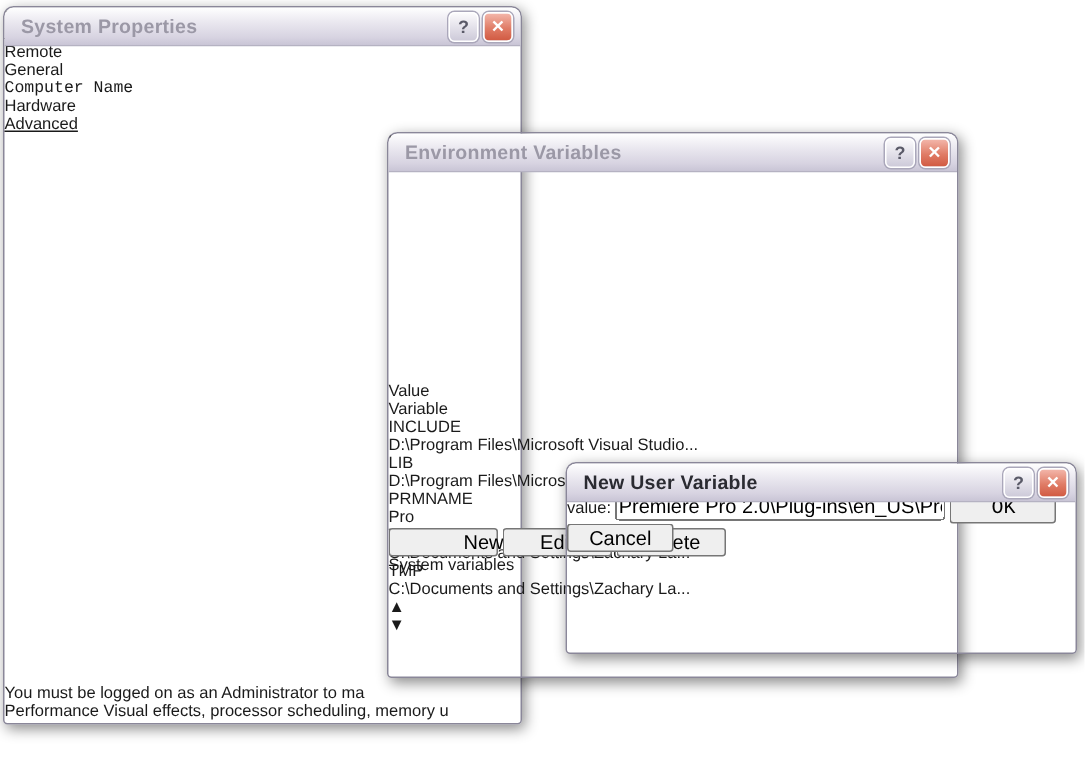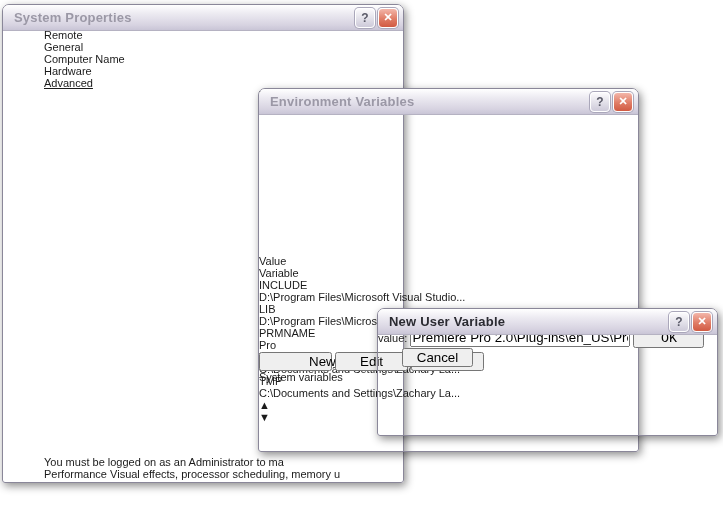--- a/index.html
+++ b/index.html
@@ -74,38 +74,38 @@
   .sb-thumb::after { content:""; position:absolute; left:4px; right:4px; top:6px; height:7px;
     background:repeating-linear-gradient(180deg,#b9b7c8 0 1px,transparent 1px 3px); }
 
   .field { position:absolute; height:21px; border:1px solid #7f9db9; background:#fff;
     font-family:inherit; font-size:11px; color:#111; padding:0 4px; z-index:6; }
   .flabel { position:absolute; white-space:nowrap; z-index:6; }
 </style>
 </head>
 <body>
 
-<div class="win inactive" style="left:2px; top:4px; width:402px; height:479px; z-index:1;padding-left:41px;">
+<div class="win inactive" style="left:2px; top:4px; width:346px; height:479px; z-index:1;">
   <div class="winbody"></div>
   <div class="titlebar">
     <span class="wtitle">System Properties</span>
     <span class="capbtn helpbtn">
         <span>?</span>
       </span>
     <span class="capbtn closebtn">
         <span>✕</span>
       </span>
   </div>
 
   <div class="tab" style="left:10px; top:36px; width:139px;">System Restore</div>
   <div class="tab" style="left:151px; top:36px; width:152px;">Automatic Updates</div>
   <div class="tab" style="left:305px; top:36px; width:99px;">Remote</div>
 
   <div class="tab" style="left:10px; top:54px; width:84px;">General</div>
-  <div class="tab" style="left:96px; top:54px; width:119px;">Computer Name</div>
+  <div class="tab" style="left:96px; top:54px; width:119px;font-family:Liberation Mono, monospace;">Computer Name</div>
   <div class="tab" style="left:217px; top:54px; width:95px;">Hardware</div>
   <div class="tab sel" style="left:314px; top:51px; width:90px;text-decoration:underline;">Advanced</div>
 
   <div class="tabpage" style="left:8px; top:70px; width:398px; height:367px;"></div>
 
   <div class="note" style="left:22px; top:78px;">You must be logged on as an Administrator to ma</div>
 
   <div class="groupbox on-page" style="left:20px; top:104px; width:374px; height:88px; z-index:5;">
     <span class="grouplabel">Performance</span>
     <span class="grouptext">Visual effects, processor scheduling, memory u</span>
@@ -191,14 +191,14 @@
       </span>
   </div>
 
   <span class="flabel" style="left:15px; top:49px;">Variable name:</span>
   <input class="field" style="left: 113px; top: 44px; width: 220px;" value="PREMSDKBUILDPATH">
 
   <span class="flabel" style="left:15px; top:83px;">Variable value:</span>
   <input class="field" style="left: 113px; top: 78px; width: 220px;" value="Premiere Pro 2.0\Plug-ins\en_US\PremSDK">
 
   <button class="btn default" style="left:179px; top:110px; width:71px;font-family:Liberation Mono, monospace;">OK</button>
-  <button class="btn" style="left:263px; top:110px; width:71px;margin-left:24px;">Cancel</button>
+  <button class="btn" style="left:263px; top:110px; width:71px;">Cancel</button>
 </div>
 
 </body></html>

